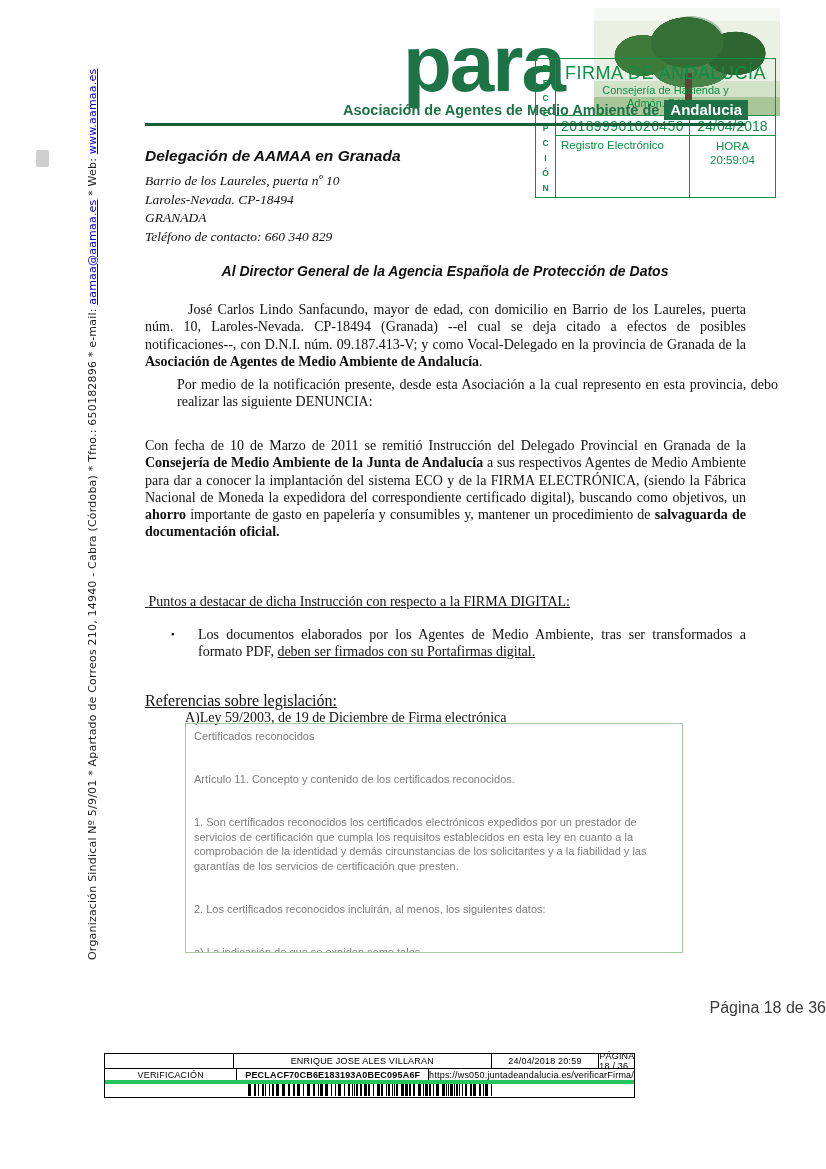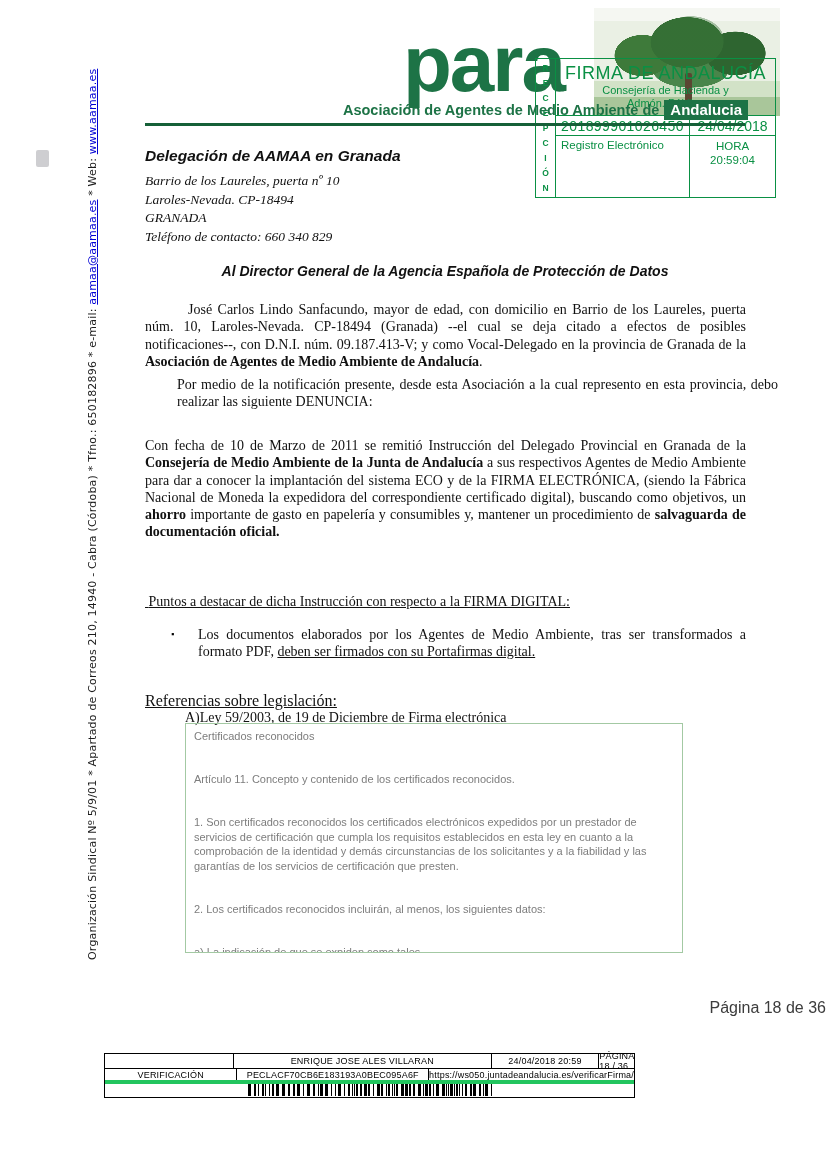--- a/index.html
+++ b/index.html
@@ -120,21 +120,21 @@
   .vrow { display:flex; }
   .r1 { height:15px; border-bottom:1px solid #000; }
   .r2 { height:15px; border-bottom:4px solid #22c55e; }
   .r3 { height:13px; justify-content:center; align-items:flex-start; }
   .vcell { font-size:9px; letter-spacing:.2px; display:flex; align-items:center; justify-content:center; }
   .r1 .c1 { width:145px; border-right:1px solid #000; }
   .r1 .c2 { width:290px; border-right:1px solid #000; }
   .r1 .c3 { width:121px; border-right:1px solid #000; }
   .r1 .c4 { flex:1; }
   .r2 .c1 { width:145px; border-right:1px solid #000; }
-  .r2 .c2 { width:210px; border-right:1px solid #000; }
+  .r2 .c2 { width:210px; border-right:1px solid #000;font-weight:bold; }
   .r2 .c3 { flex:1; }
   .barcode { width:244px; height:12px; display:flex; overflow:hidden; }
   .barcode div { background:#000; height:100%; flex:0 0 auto; }
 </style>
 </head>
 <body>
 
 <div class="page">
 
   <div class="sidebar"><span>Organización Sindical Nº 5/9/01 * Apartado de Correos 210, 14940 - Cabra (Córdoba) * Tfno.: 650182896 * e-mail: </span><span class="lnk">aamaa@aamaa.es</span><span> * Web: </span><span class="lnk">www.aamaa.es</span></div>

